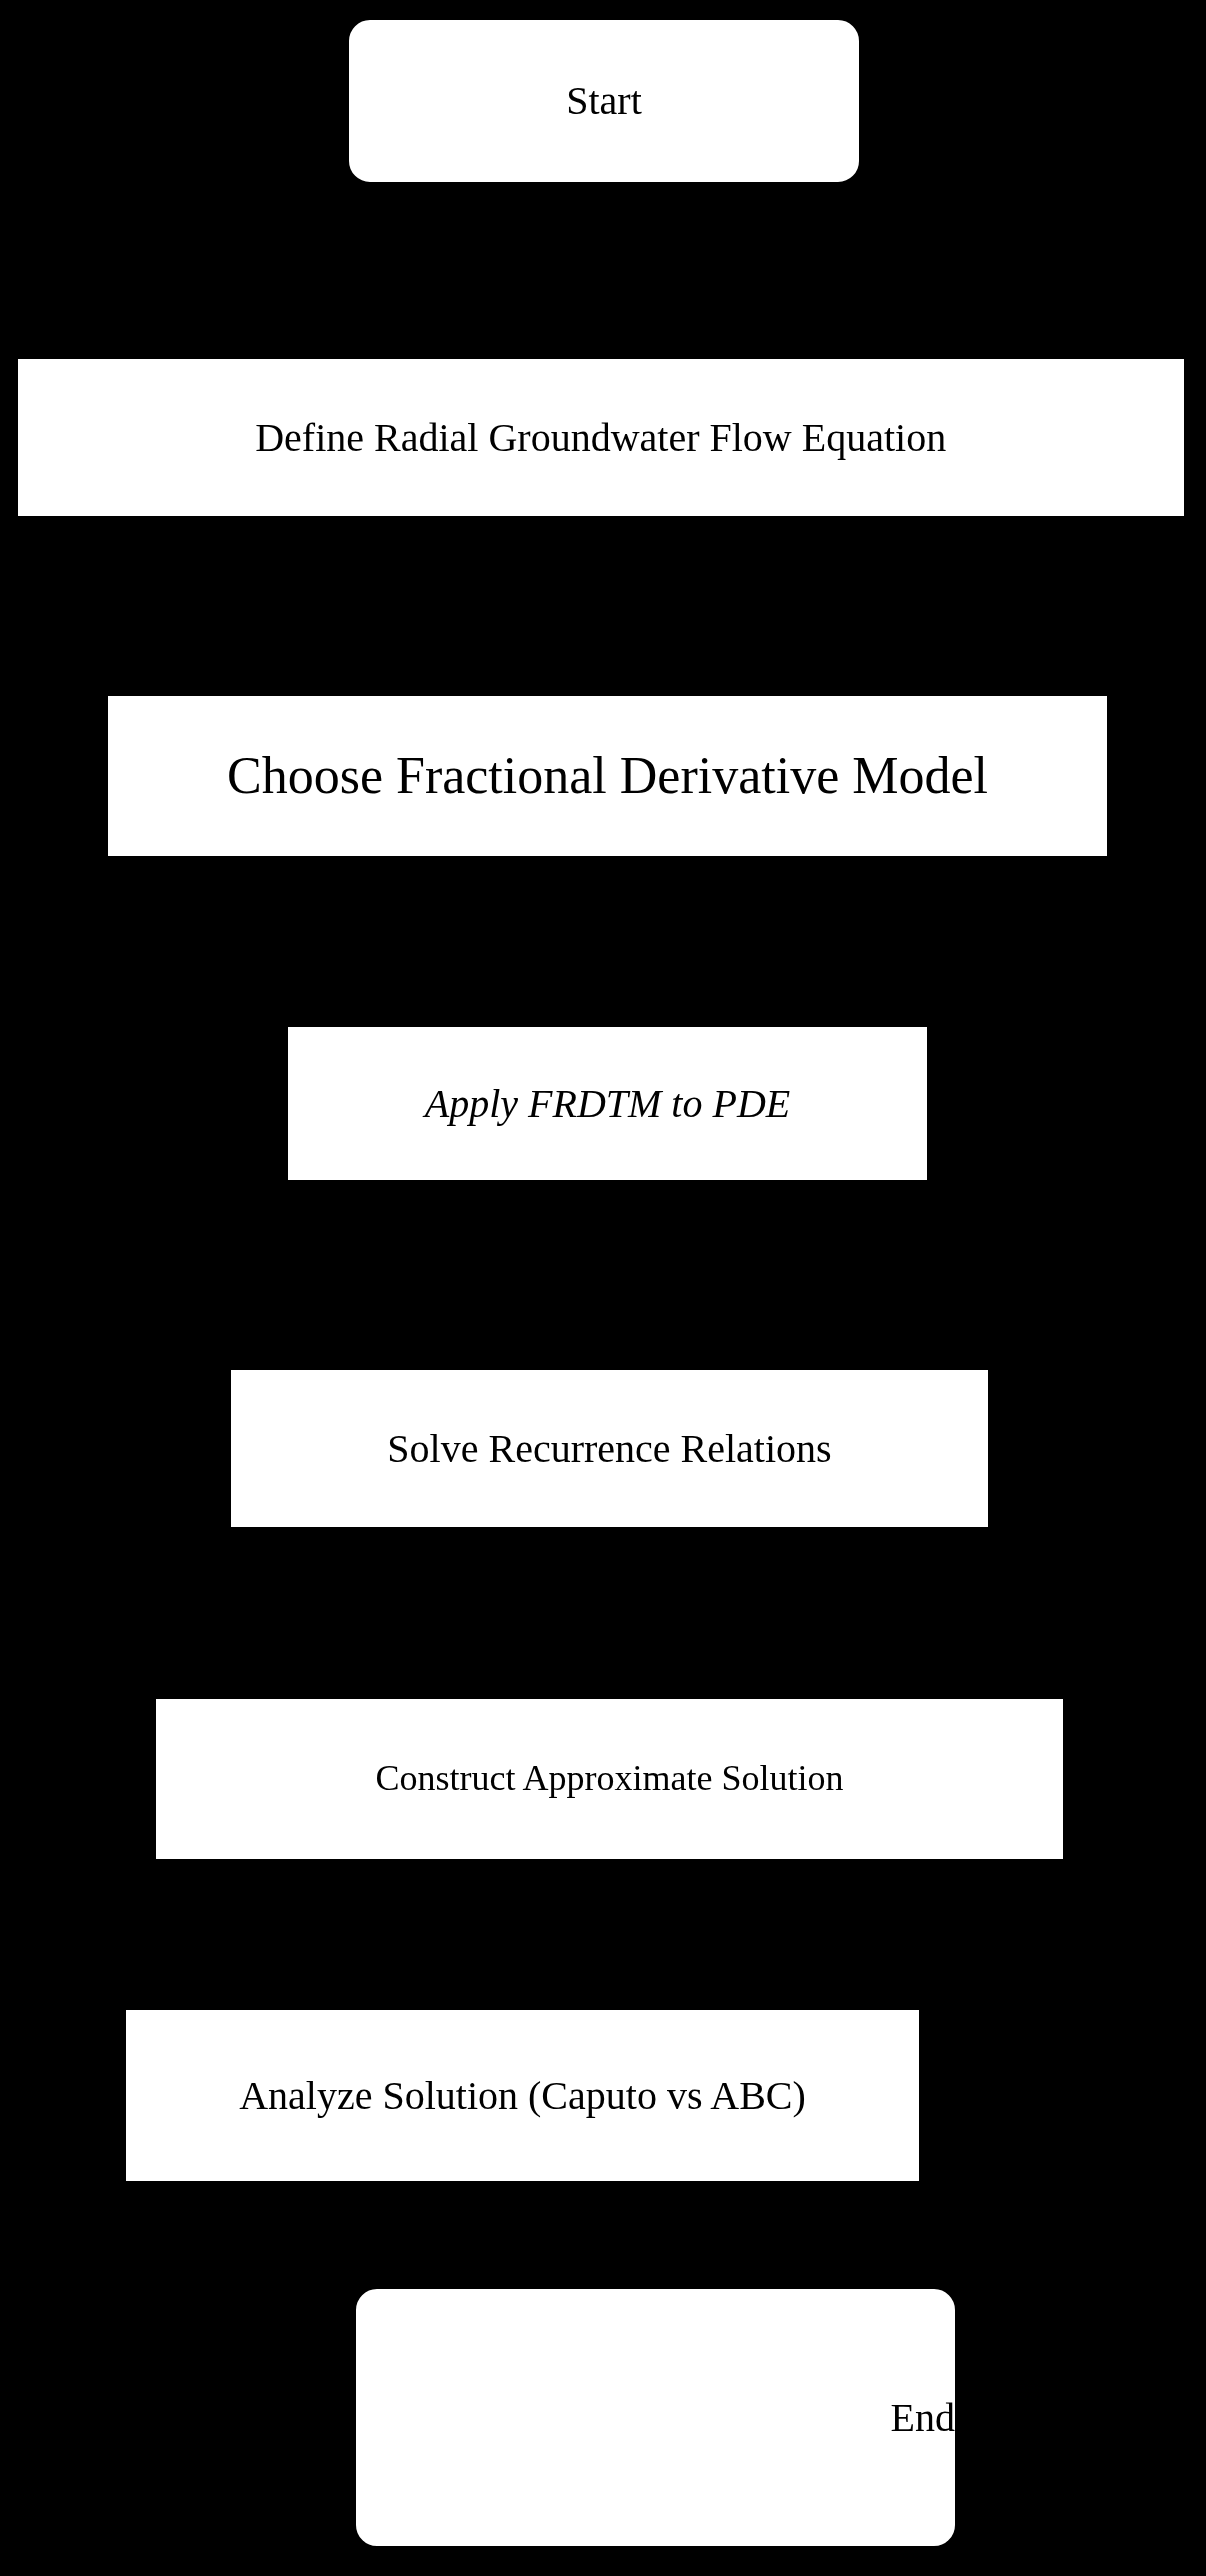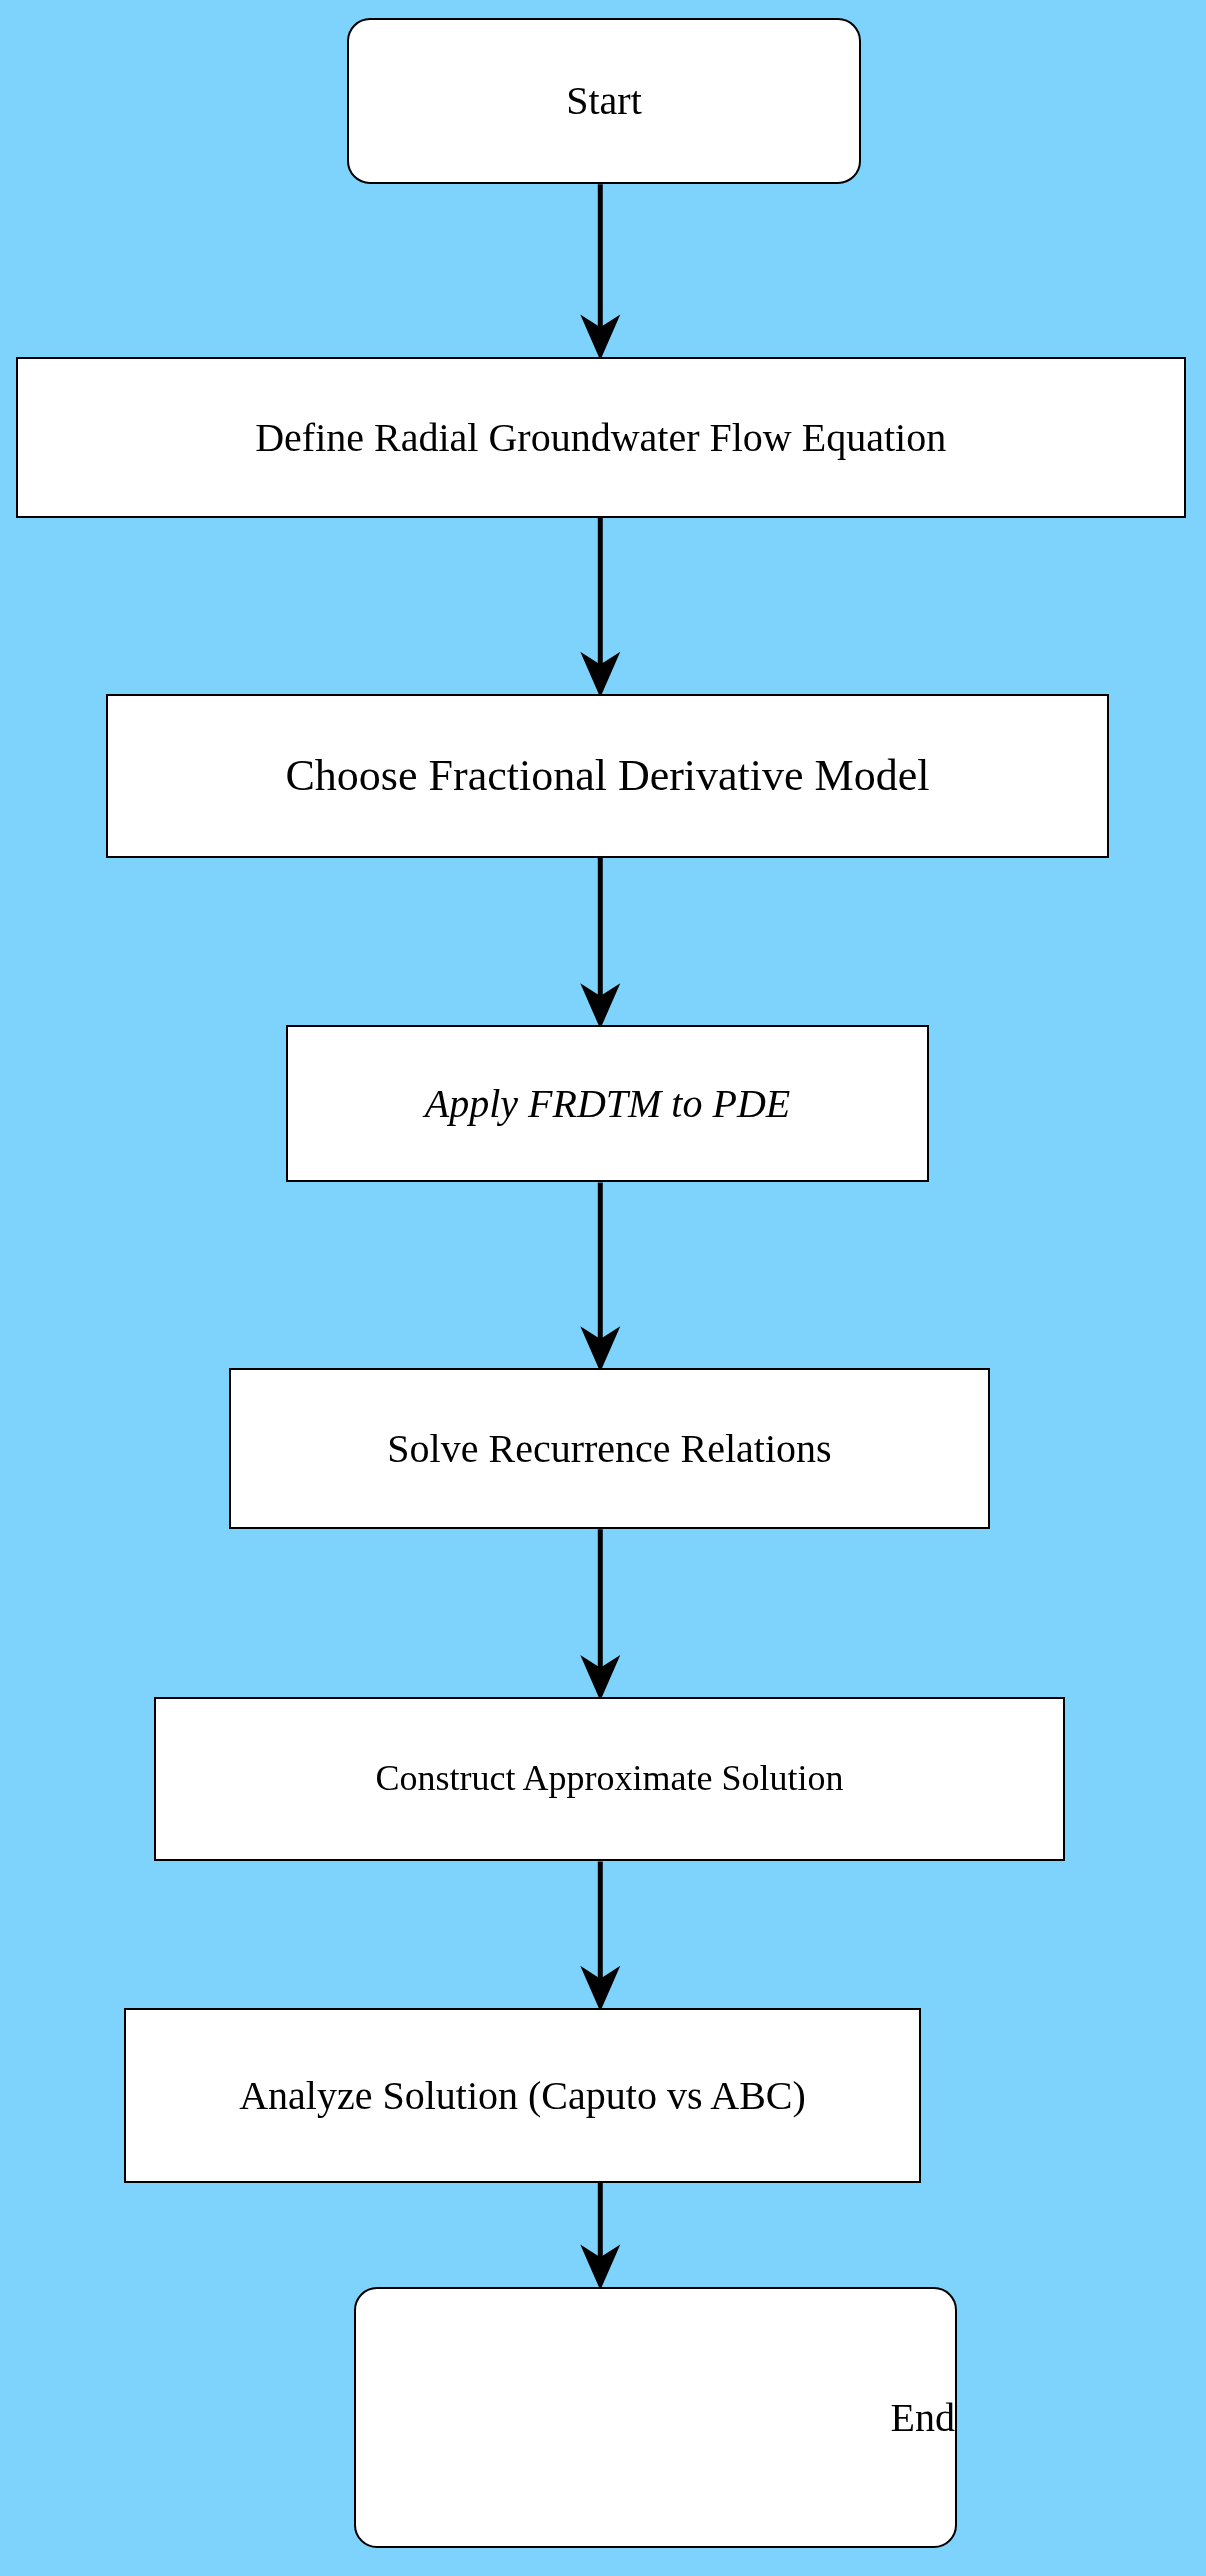--- a/index.html
+++ b/index.html
@@ -4,21 +4,21 @@
 <style>
   html, body {
     margin: 0;
     padding: 0;
     background: #ffffff;
   }
   #canvas {
     position: relative;
     width: 1207px;
     height: 2576px;
-    background: #7dd3fc;
+    background: #000000;
     overflow: hidden;
     font-family: "Liberation Serif", "DejaVu Serif", serif;
   }
   .node {
     position: absolute;
     box-sizing: border-box;
     background: #ffffff;
     border: 2.1px solid #000000;
     display: flex;
     align-items: center;
@@ -39,21 +39,21 @@
     border-radius: 0;
   }
   
   #node-start        { left: 347px;  top: 18px;   width: 514px;  height: 166px; }
   #node-start .node-label        { font-size: 40px; }
 
   #node-define       { left: 15.7px;   top: 357px;  width: 1170px; height: 161px; }
   #node-define .node-label       { font-size: 40px; }
 
   #node-choose       { left: 106px;  top: 694px;  width: 1003px; height: 164px; }
-  #node-choose .node-label       { font-size: 44px; }
+  #node-choose .node-label       { font-size: 52px; }
 
   #node-apply        { left: 286px;  top: 1025px; width: 643px;  height: 157px; }
   #node-apply .node-label        { font-size: 40px; font-style: italic; }
 
   #node-solve        { left: 229px;  top: 1368px; width: 761px; height: 161px; }
   #node-solve .node-label        { font-size: 40px; }
 
   #node-construct    { left: 154px;  top: 1697px; width: 911px; height: 164px; }
   #node-construct .node-label    { font-size: 36px; }
 

